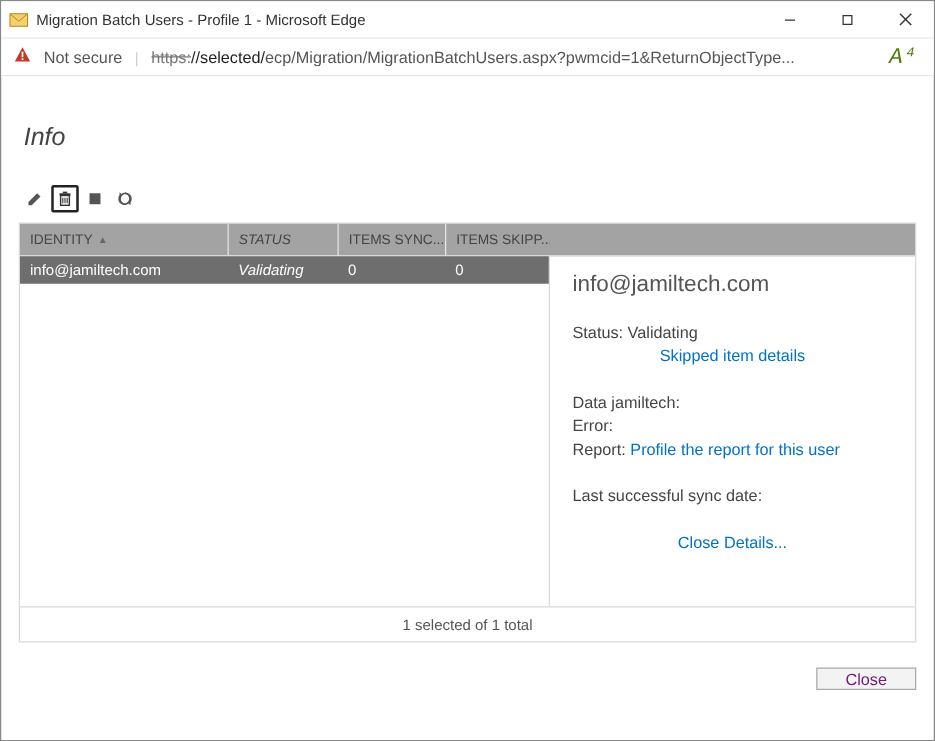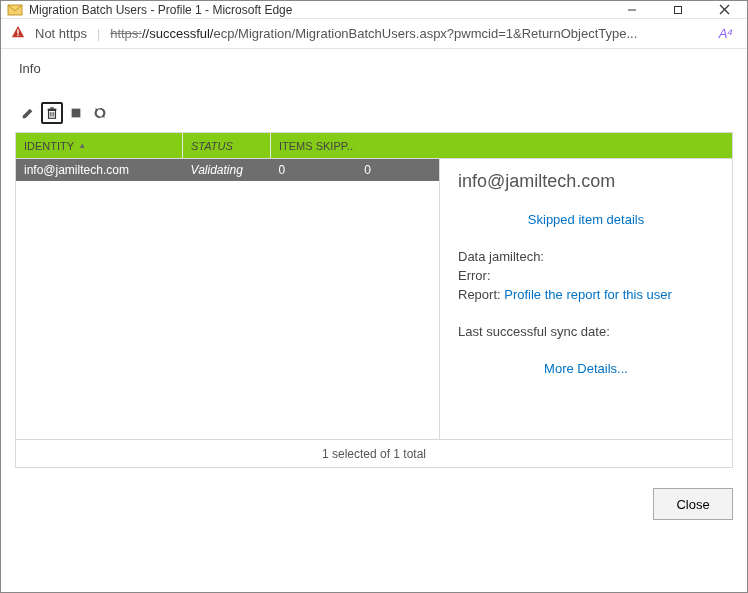--- a/index.html
+++ b/index.html
@@ -9,21 +9,21 @@
     background: #fff;
     width: 748px;
     height: 593px;
     border: 1px solid #888;
     display: flex;
     flex-direction: column;
     overflow: hidden;
   }
   
   .titlebar {
-    height: 18px;
+    height: 30px;
     background: #fff;
     display: flex;
     align-items: center;
     padding-left: 6px;
     border-bottom: 1px solid #e5e5e5;
   }
   .titlebar .app-icon {
     width: 16px; height: 16px;
     margin-right: 6px;
     display: flex; align-items: center; justify-content: center;
@@ -45,34 +45,35 @@
     padding: 0 10px;
     gap: 10px;
     border-bottom: 1px solid #e5e5e5;
   }
   .warn-icon { color: #c0392b; font-size: 14px; }
   .not-secure { color: #555; font-size: 13px; }
   .divider { color: #ccc; }
   .url { color: #555; font-size: 13px; flex: 1; white-space: nowrap; overflow: hidden; text-overflow: ellipsis; }
   .url .strike { text-decoration: line-through; color: #777; }
   .url .dark { color: #222; }
-  .reader-icon { color: #8b5cf6; font-size: 13px; font-style: italic; padding: 0 4px; }
+  .reader-icon { color: #4d7c0f; font-size: 18px; font-style: italic; padding: 0 4px; font-family: Liberation Mono, monospace; }
   
   .content {
     flex: 1;
     display: flex;
     flex-direction: column;
     padding: 10px 14px 14px 14px;
     overflow: hidden;
   }
   .page-title {
-    font-size: 13px;
+    font-size: 20px;
     font-weight: 400;
     color: #444;
-    margin: 2px 0 26px 4px;
+    margin: 28px 0 26px 4px;
+    font-style: italic;
   }
   .toolbar {
     display: flex;
     align-items: center;
     gap: 2px;
     margin-bottom: 8px;
     padding-left: 2px;
   }
   .tb-btn {
     width: 22px; height: 22px;
@@ -82,21 +83,21 @@
     border-radius: 2px;
   }
   .tb-btn.selected { border: 2px solid #222; }
   .tb-btn svg { width: 14px; height: 14px; }
   
   .table-wrap {
     border: 1px solid #d9d9d9;
   }
   .table-header {
     display: flex;
-    background: #84cc16;
+    background: #a3a3a3;
     border-bottom: 1px solid #d9d9d9;
     height: 26px;
     font-size: 11px;
     color: #444;
   }
   .th {
     display: flex; align-items: center;
     padding: 0 8px;
     border-right: 1px solid #e5e5e5;
     white-space: nowrap; overflow: hidden; text-overflow: ellipsis;
@@ -144,25 +145,25 @@
     font-size: 12px; color: #555;
   }
   
   .button-row {
     display: flex;
     justify-content: flex-end;
     padding-top: 20px;
   }
   .btn {
     min-width: 80px;
-    height: 32px;
+    height: 18px;
     background: #f3f3f3;
     border: 1px solid #aaa;
     font-size: 13px;
-    color: #000000;
+    color: #701a75;
     display: flex; align-items: center; justify-content: center;
     padding: 0 18px;
   }
 </style>
 </head>
 <body>
 
 <div class="titlebar">
   <span class="app-icon">
     <svg viewBox="0 0 16 16">
@@ -191,24 +192,24 @@
 </div>
 
 <div class="addressbar">
   <span class="warn-icon">
     <svg width="14" height="14" viewBox="0 0 16 16">
         <polygon points="8,1 15,14 1,14" fill="#c0392b"></polygon>
         <rect x="7.2" y="5" width="1.6" height="5" fill="#fff"></rect>
         <rect x="7.2" y="11" width="1.6" height="1.6" fill="#fff"></rect>
       </svg>
   </span>
-  <span class="not-secure">Not https</span>
+  <span class="not-secure">Not secure</span>
   <span class="divider">|</span>
   <span class="url">
-    <span class="strike">https:</span><span class="dark">//successful/</span><span>ecp/Migration/MigrationBatchUsers.aspx?pwmcid=1&amp;ReturnObjectType...</span>
+    <span class="strike">https:</span><span class="dark">//selected/</span><span>ecp/Migration/MigrationBatchUsers.aspx?pwmcid=1&amp;ReturnObjectType...</span>
   </span>
   <span class="reader-icon">A⁴</span>
 </div>
 
 <div class="content">
   <div class="page-title">Info</div>
 
   <div class="toolbar">
     <div class="tb-btn">
       <svg viewBox="0 0 16 16">
@@ -237,41 +238,45 @@
           <path d="M8 13 A5 5 0 1 1 12.5 11" fill="none" stroke="#555" stroke-width="1.5"></path>
           <polygon points="13,14 13,10 10,11.5" fill="#555"></polygon>
         </svg>
     </div>
   </div>
 
   <div class="table-wrap">
     <div class="table-header">
       <div class="th col-identity sort">IDENTITY</div>
       <div class="th col-status">STATUS</div>
+      <div class="th col-sync">ITEMS SYNC...</div>
       <div class="th col-skip">ITEMS SKIPP...</div>
     </div>
     <div class="table-body-area">
       <div class="rows-col">
         <div class="row">
           <div class="td col-identity">info@jamiltech.com</div>
           <div class="td col-status">Validating</div>
           <div class="td col-sync">0</div>
           <div class="td col-skip">0</div>
         </div>
       </div>
       <div class="details-panel">
         <div class="dp-title">info@jamiltech.com</div>
+        <div class="line">
+          <span>Status: </span><span>Validating</span>
+        </div>
         <div class="line link">Skipped item details</div>
         <div class="line gap">Data jamiltech:</div>
         <div class="line">Error:</div>
         <div class="line">
           <span>Report: </span><span class="link">Profile the report for this user</span>
         </div>
         <div class="line gap">Last successful sync date:</div>
-        <div class="line link gap">More Details...</div>
+        <div class="line link gap">Close Details...</div>
       </div>
     </div>
     <div class="table-footer">1 selected of 1 total</div>
   </div>
 
   <div class="button-row">
     <div class="btn">Close</div>
   </div>
 </div>
 

